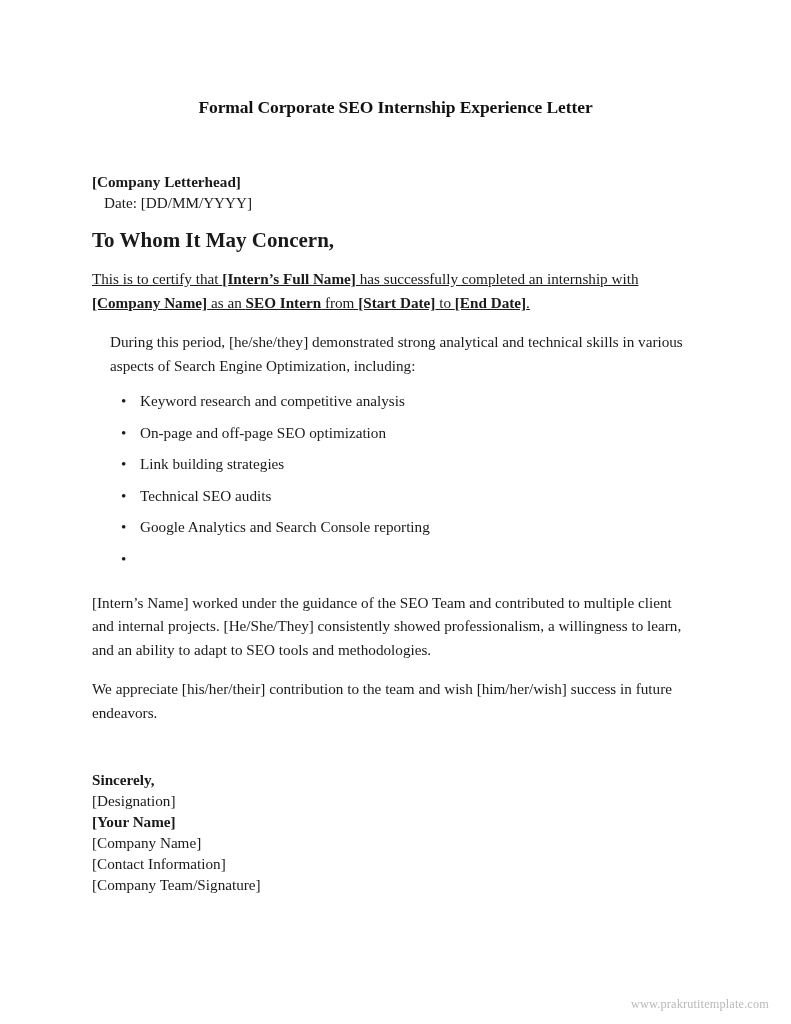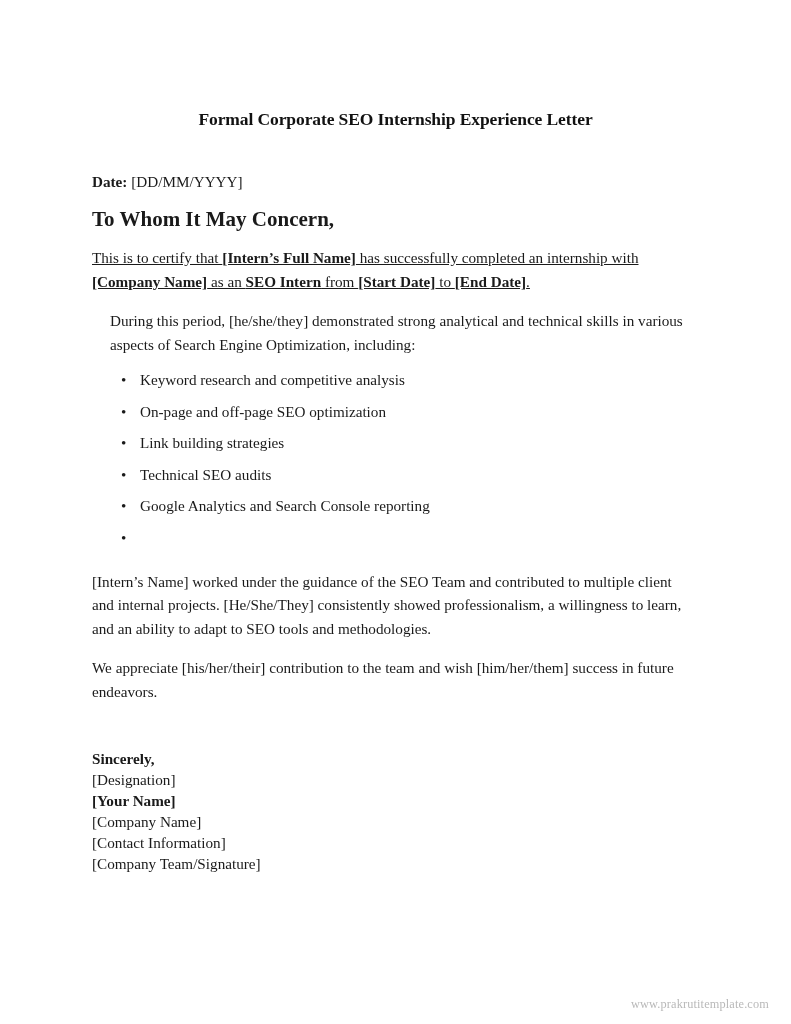--- a/index.html
+++ b/index.html
@@ -25,32 +25,32 @@
     left: 92px;
     top: 0;
     width: 592px;
   }
 
   .doc-title {
     text-align: center;
     font-size: 17.5px;
     font-weight: bold;
     letter-spacing: -0.1px;
-    margin: 16px;
+    margin: 4px;
     padding-top: 93px;
     color: #111111;
   }
 
   .block-letterhead {
     margin-top: 51px;
     font-size: 15.2px;
     line-height: 21px;
   }
   .line-letterhead { font-weight: bold; }
-  .line-date .lbl { font-weight: bold; }
+  .line-date .lbl { font-weight: normal; margin-left: 12px; }
   .line-date .val { font-weight: normal; }
 
   .salutation {
     margin-top: 17px;
     font-size: 21px;
     font-weight: bold;
     line-height: 21px;
   }
 
   p.para {
@@ -109,20 +109,21 @@
 </head>
 <body>
 
 <div class="page">
 
   <h1 class="doc-title">Formal Corporate SEO Internship Experience Letter</h1>
 
   <div class="doc-body" style="top:120px;">
 
     <div class="block-letterhead">
+      <div class="line-letterhead">[Company Letterhead]</div>
       <div class="line-date"><span class="lbl">Date:</span><span class="val"> </span><span class="val">[DD/MM/YYYY]</span></div>
     </div>
 
     <div class="salutation">To Whom It May Concern,</div>
 
     <p class="para p-certify"><span>This is to certify that </span><b>[Intern’s Full Name]</b><span> has successfully completed an internship with </span><b>[Company Name]</b><span> as an </span><b>SEO Intern</b><span> from </span><b>[Start Date]</b><span> to </span><b>[End Date]</b><span>.</span></p>
 
     <p class="para p-during">During this period, [he/she/they] demonstrated strong analytical and technical skills in various aspects of Search Engine Optimization, including:</p>
 
     <ul class="skills-list">
@@ -131,21 +132,21 @@
       <li><span class="bullet">•</span><span>Link building strategies</span></li>
       <li><span class="bullet">•</span><span>Technical SEO audits</span></li>
       <li><span class="bullet">•</span><span>Google Analytics and Search Console reporting</span></li>
       <li><span class="bullet">•</span></li>
     </ul>
 
     <div class="spacer-after-list"></div>
 
     <p class="para p-worked">[Intern’s Name] worked under the guidance of the SEO Team and contributed to multiple client and internal projects. [He/She/They] consistently showed professionalism, a willingness to learn, and an ability to adapt to SEO tools and methodologies.</p>
 
-    <p class="para p-appreciate">We appreciate [his/her/their] contribution to the team and wish [him/her/them] success in future endeavors.</p>
+    <p class="para p-appreciate">We appreciate [his/her/their] contribution to the team and wish [him/her/wish] success in future endeavors.</p>
 
     <div class="spacer-before-sign"></div>
 
     <div class="signature-block">
       <span class="sig-line bold">Sincerely,</span>
       <span class="sig-line">[Designation]</span>
       <span class="sig-line bold">[Your Name]</span>
       <span class="sig-line">[Company Name]</span>
       <span class="sig-line">[Contact Information]</span>
       <span class="sig-line">[Company Team/Signature]</span>

